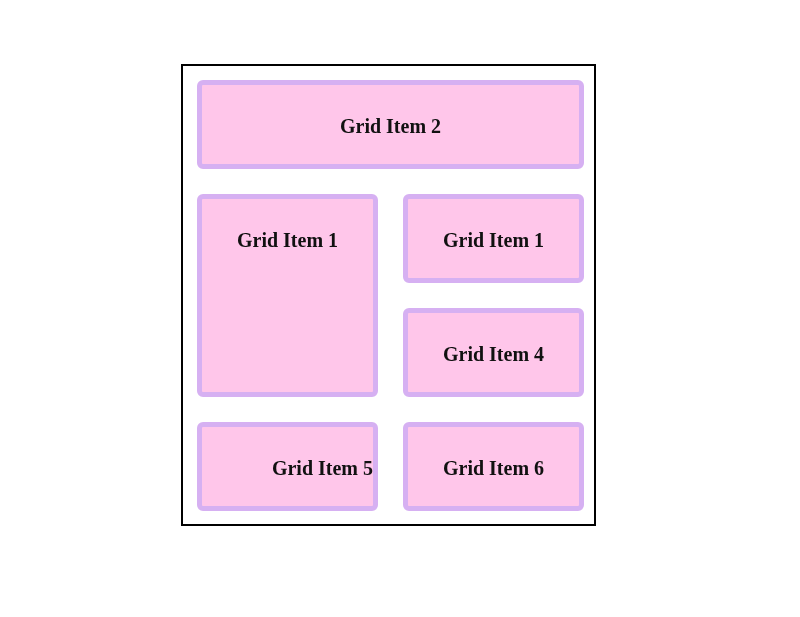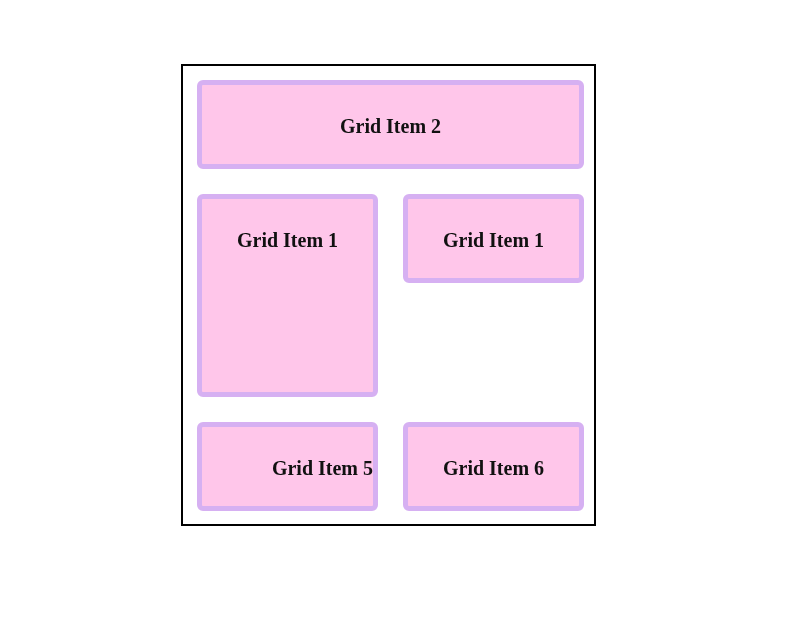--- a/index.html
+++ b/index.html
@@ -48,20 +48,23 @@
   <div class="grid">
     <div class="item item2">
       <span>Grid Item 2</span>
     </div>
     <div class="item item1">
       <span>Grid Item 1</span>
     </div>
     <div class="item item3">
       <span>Grid Item 1</span>
     </div>
+    <div class="item item4">
+      <span>Grid Item 4</span>
+    </div>
     <div class="item item5">
       <span>Grid Item 5</span>
     </div>
     <div class="item item6">
       <span>Grid Item 6</span>
     </div>
   </div>
 </div>
 
 </body></html>

